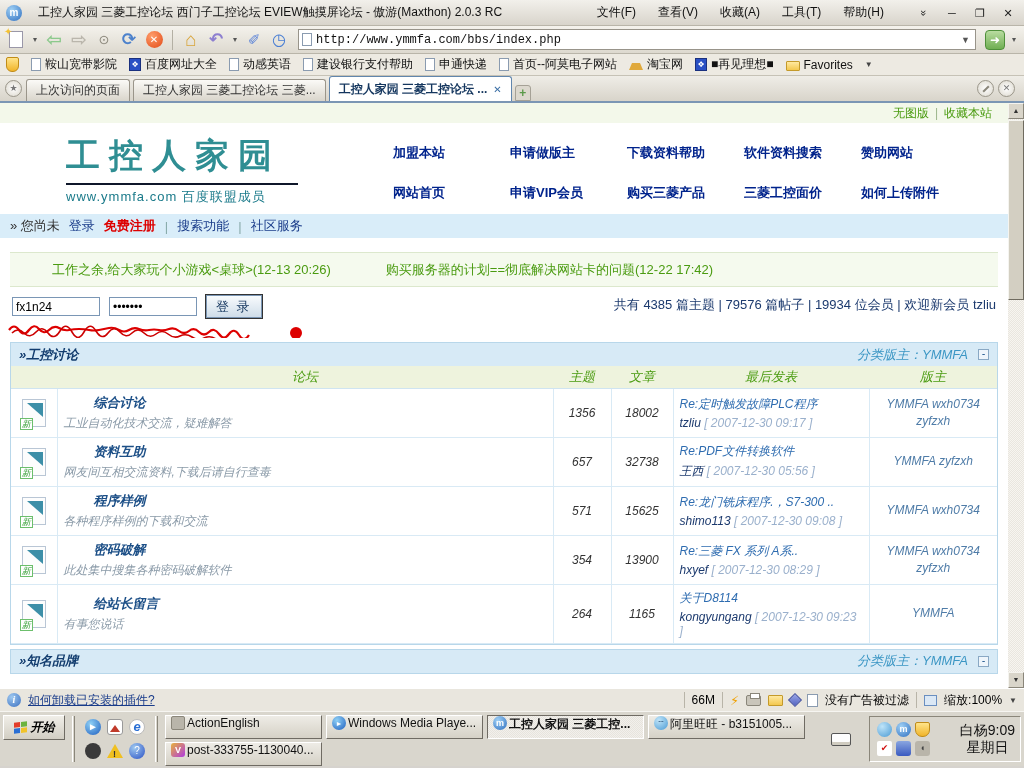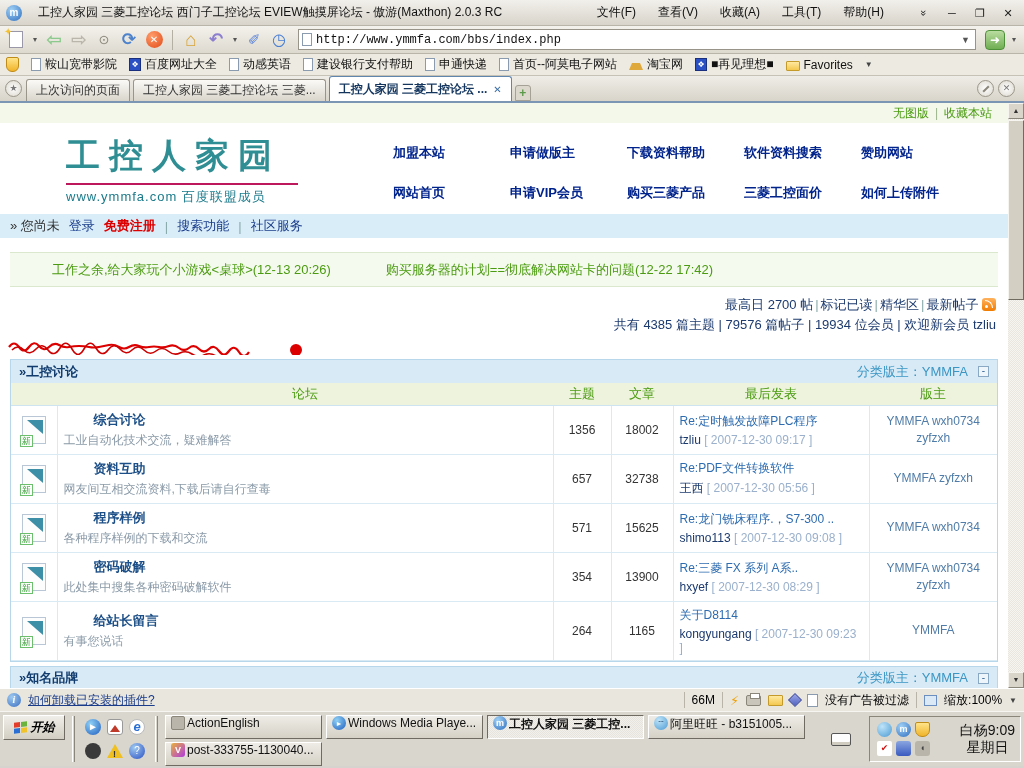--- a/index.html
+++ b/index.html
@@ -71,21 +71,21 @@
   .sb-up { top:0; } .sb-down { bottom:0; }
   .sb-thumb { position:absolute; left:0; top:17px; width:16px; height:180px; background:#d3cfc2; border:1px solid; border-color:#f5f4ef #6f6b5f #6f6b5f #f5f4ef; }
 
   .topstrip { height:20px; background:#f3f8ea; display:flex; justify-content:flex-end; align-items:center; padding:0 16px; gap:6px; }
   .green-link { color:#4a9b10; }
   .gsep { color:#9ab58a; }
 
   .pageheader { display:flex; padding:10px 0 8px 0; }
   .logo { margin-left:66px; width:232px; }
   .logo-title { font-family:"DejaVu Serif","Liberation Serif",serif; font-size:34px; font-weight:bold; color:#2f8e93; letter-spacing:9px; white-space:nowrap; }
-  .logo-sub { border-top:2px solid #be185d; margin-top:4px; padding-top:3px; font-size:13px; color:#1a7a8a; letter-spacing:1px; }
+  .logo-sub { border-top:2px solid #0f172a; margin-top:4px; padding-top:3px; font-size:13px; color:#1a7a8a; letter-spacing:1px; }
   .navgrid { flex:1; margin:6px 30px 0 95px; display:grid; grid-template-columns:repeat(5,1fr); row-gap:22px; align-content:center; }
   .nav-link { color:#00238c; font-weight:bold; font-size:13px; white-space:nowrap; }
 
   .usernav { height:24px; background:#d9edf9; display:flex; align-items:center; padding:0 10px; gap:9px; font-size:13px; color:#333; }
   .un-login { color:#1a3c8a; }
   .un-reg { color:#d00; font-weight:bold; }
   .un-sep { color:#8aa; }
   .un-link { color:#1a3c8a; }
 
   .announce { margin:14px 10px 0; height:35px; background:#f5faee; border-top:1px solid #dce8cd; border-bottom:1px solid #dce8cd; display:flex; align-items:center; gap:55px; padding:0 42px; }
@@ -98,21 +98,21 @@
   .stats { margin-left:auto; text-align:right; font-size:13px; color:#1c3a6e; line-height:20px; white-space:nowrap; }
   .stats a { color:#1c3a6e; }
   .stat-sep { color:#8aa; padding:0 2px; }
   .rss-icon { display:inline-block; width:14px; height:13px; background:linear-gradient(#ffb25e,#f07c00); border-radius:3px; position:relative; vertical-align:-2px; }
   .rss-icon::before { content:""; position:absolute; left:3px; bottom:3px; width:3px; height:3px; background:#fff; border-radius:50%; }
   .rss-icon::after { content:""; position:absolute; left:3px; bottom:3px; width:7px; height:7px; border:1.5px solid #fff; border-left:none; border-bottom:none; border-radius:0 9px 0 0; }
   .member-link { color:#2e8fb0; }
 
   .scribble { display:block; margin:1px 0 0 6px; }
 
-  .section { margin:4px 10px 0; border:1px solid #b8d7ea; }
+  .section { margin:4px 10px 0; border:1px solid #b8d7ea;font-style:italic; }
   .sec-head { height:23px; background:#d7eaf6; display:flex; align-items:center; padding:0 8px; }
   .sec-title { font-weight:bold; color:#123c6e; font-size:13px; }
   .sec-mod { margin-left:auto; color:#3b96c4; font-size:13px; }
   .sec-collapse { width:11px; height:11px; border:1px solid #89a8c4; background:#eef5fb; margin-left:10px; line-height:8px; text-align:center; color:#369; font-size:10px; }
 
   table.forums { width:100%; border-collapse:collapse; table-layout:fixed; }
   table.forums th { background:#eef3dd; color:#4a9b10; font-weight:normal; height:22px; font-size:13px; border-bottom:1px solid #cfe4f1; }
   table.forums td { border-bottom:1px solid #d9eaf5; border-right:1px solid #d9eaf5; padding:5px 6px; background:#fff; vertical-align:middle; }
   table.forums td:last-child { border-right:none; }
   .col-icon { width:46px; } .col-topics { width:58px; } .col-posts { width:62px; } .col-last { width:196px; } .col-mods { width:128px; }
@@ -370,24 +370,26 @@
       <span class="un-sep">|</span>
       <a class="un-link">社区服务</a>
     </div>
 
     <div class="announce">
       <a>工作之余,给大家玩个小游戏&lt;桌球&gt;(12-13 20:26)</a>
       <a>购买服务器的计划==彻底解决网站卡的问题(12-22 17:42)</a>
     </div>
 
     <div class="loginrow">
+      <div class="login-form">
+        <input class="login-input" value="fx1n24" style="">
+        <input class="login-input" value="•••••••" style="">
+        <button class="login-btn">登 录</button>
+      </div>
       <div class="stats">
-        <div>
-          <span>最高日 2700 帖</span><span class="stat-sep">|</span><a>标记已读</a><span class="stat-sep">|</span><a>精华区</a><span class="stat-sep">|</span><a>最新帖子</a> <span class="rss-icon"></span>
-        </div>
         <div>
           <span>共有 4385 篇主题 | 79576 篇帖子 | 19934 位会员 | 欢迎新会员</span> <a class="member-link">tzliu</a>
         </div>
       </div>
     </div>
 
     <svg class="scribble" width="310" height="17" viewBox="0 0 310 17">
       <path d="M3 9 q5 -7 10 0 t10 0 t10 -1 t10 1 t10 -2 t10 2 t10 -1 t10 1 t10 0 t10 -2 t10 2 t10 0 t10 -1 t10 1 t10 0 t10 -1 t10 2 t10 0 t10 1 t10 0 t10 2 t10 0 t10 1 t10 0" stroke="#dd0000" stroke-width="2.2" fill="none"></path>
       <path d="M6 12 q6 -6 12 0 t12 -1 t12 1 t12 -2 t12 1 t12 0 t12 -1 t12 2 t12 -1 t12 1 t12 0 t12 1 t12 0 t12 2 t12 1 t12 1 t12 1" stroke="#cc0000" stroke-width="1.6" fill="none"></path>
       <circle cx="290" cy="12" r="6" fill="#dd0000"></circle>

